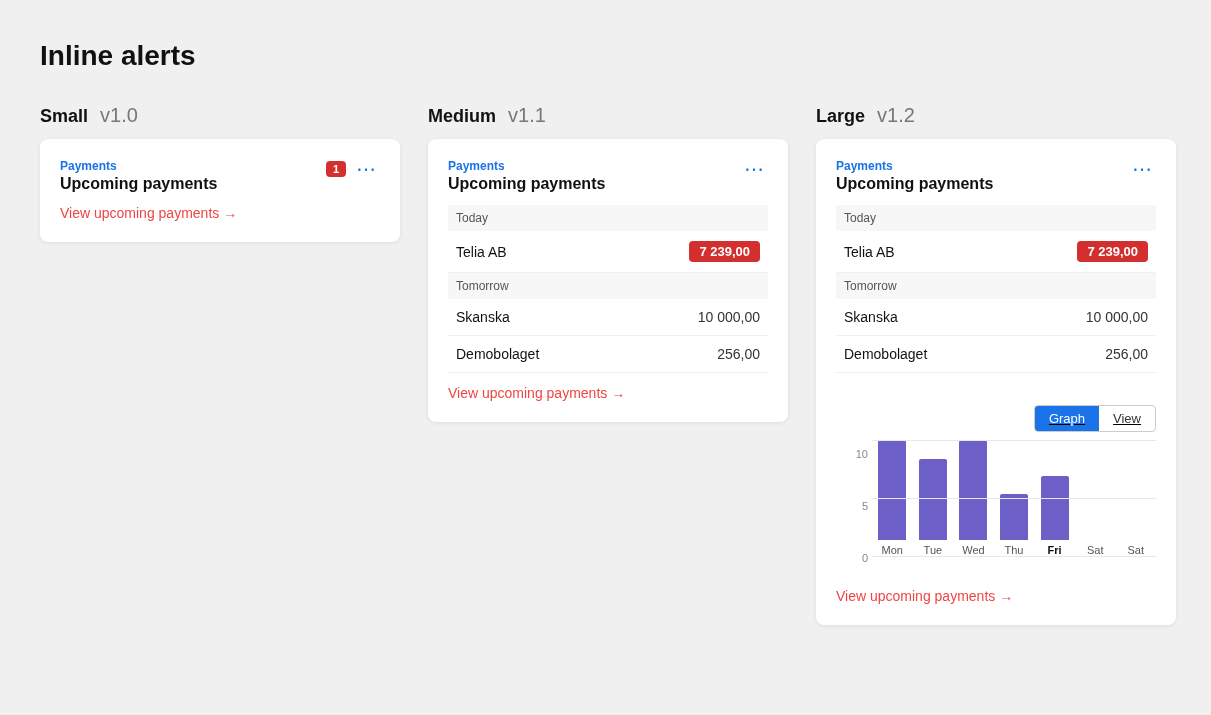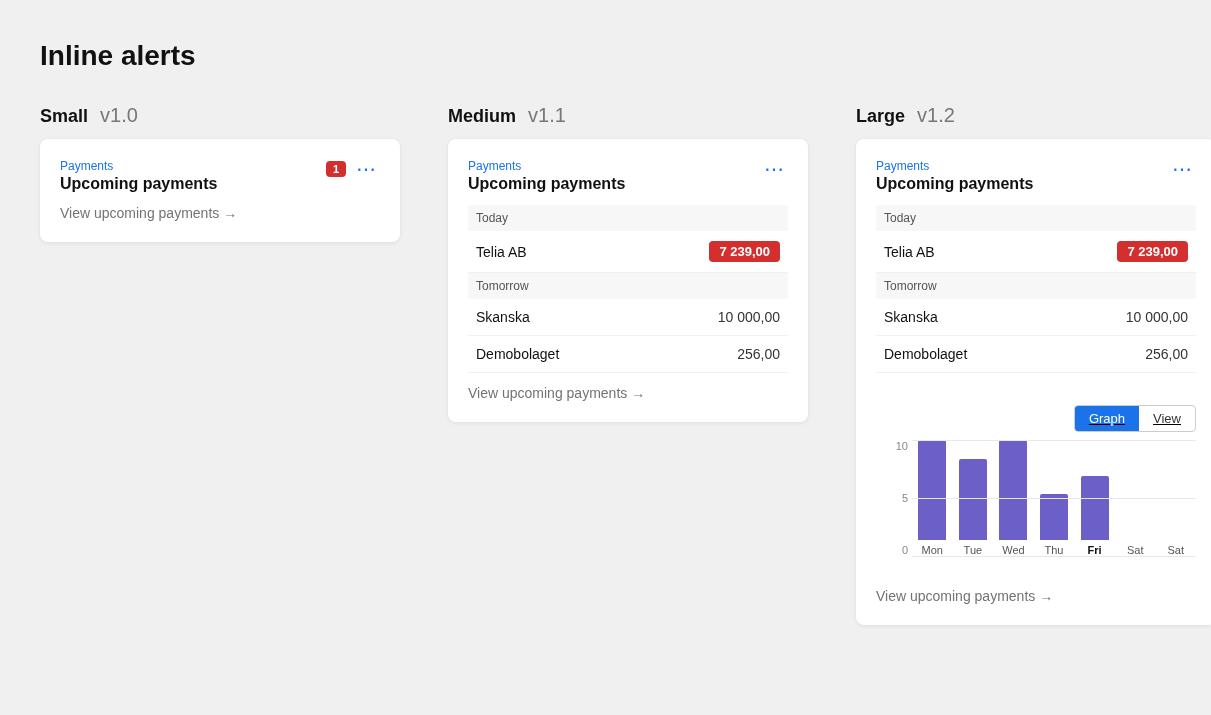--- a/index.html
+++ b/index.html
@@ -11,21 +11,21 @@
       min-height: 715px;
     }
     .page-title {
       font-size: 28px;
       font-weight: 700;
       color: #111;
       margin-bottom: 32px;
     }
     .sections-row {
       display: flex;
-      gap: 48px;
+      gap: 28px;
       align-items: flex-start;
     }
     .section {
       display: flex;
       flex-direction: column;
       gap: 12px;
     }
     .section-header {
       display: flex;
       align-items: baseline;
@@ -62,21 +62,21 @@
     }
     .card-top-row {
       display: flex;
       justify-content: space-between;
       align-items: flex-start;
       margin-bottom: 4px;
     }
     .card-label {
       font-size: 12px;
       color: #1a73e8;
-      font-weight: 400;
+      font-weight: 700;
       margin-bottom: 2px;
     }
     .card-title {
       font-size: 16px;
       font-weight: 600;
       color: #111;
     }
     .card-actions {
       display: flex;
       align-items: center;
@@ -96,21 +96,21 @@
       color: #1a73e8;
       font-size: 20px;
       cursor: pointer;
       letter-spacing: 2px;
       line-height: 1;
       background: none;
       border: none;
       padding: 0 2px;
     }
     .view-link {
-      color: #737373;
+      color: #ef4444;
       font-size: 14px;
       text-decoration: none;
       cursor: pointer;
       display: inline-flex;
       align-items: center;
       gap: 4px;
       margin-top: 8px;
     }
     
     .payments-table {
@@ -183,21 +183,21 @@
       align-items: flex-end;
       gap: 0;
       height: 140px;
       padding-left: 36px;
       padding-bottom: 24px;
       position: relative;
     }
     .y-axis {
       position: absolute;
       left: 0;
-      top: 0;
+      top: 8px;
       height: calc(100% - 24px);
       display: flex;
       flex-direction: column;
       justify-content: space-between;
       align-items: flex-end;
       width: 32px;
       font-size: 11px;
       color: #888;
     }
     .grid-lines {

